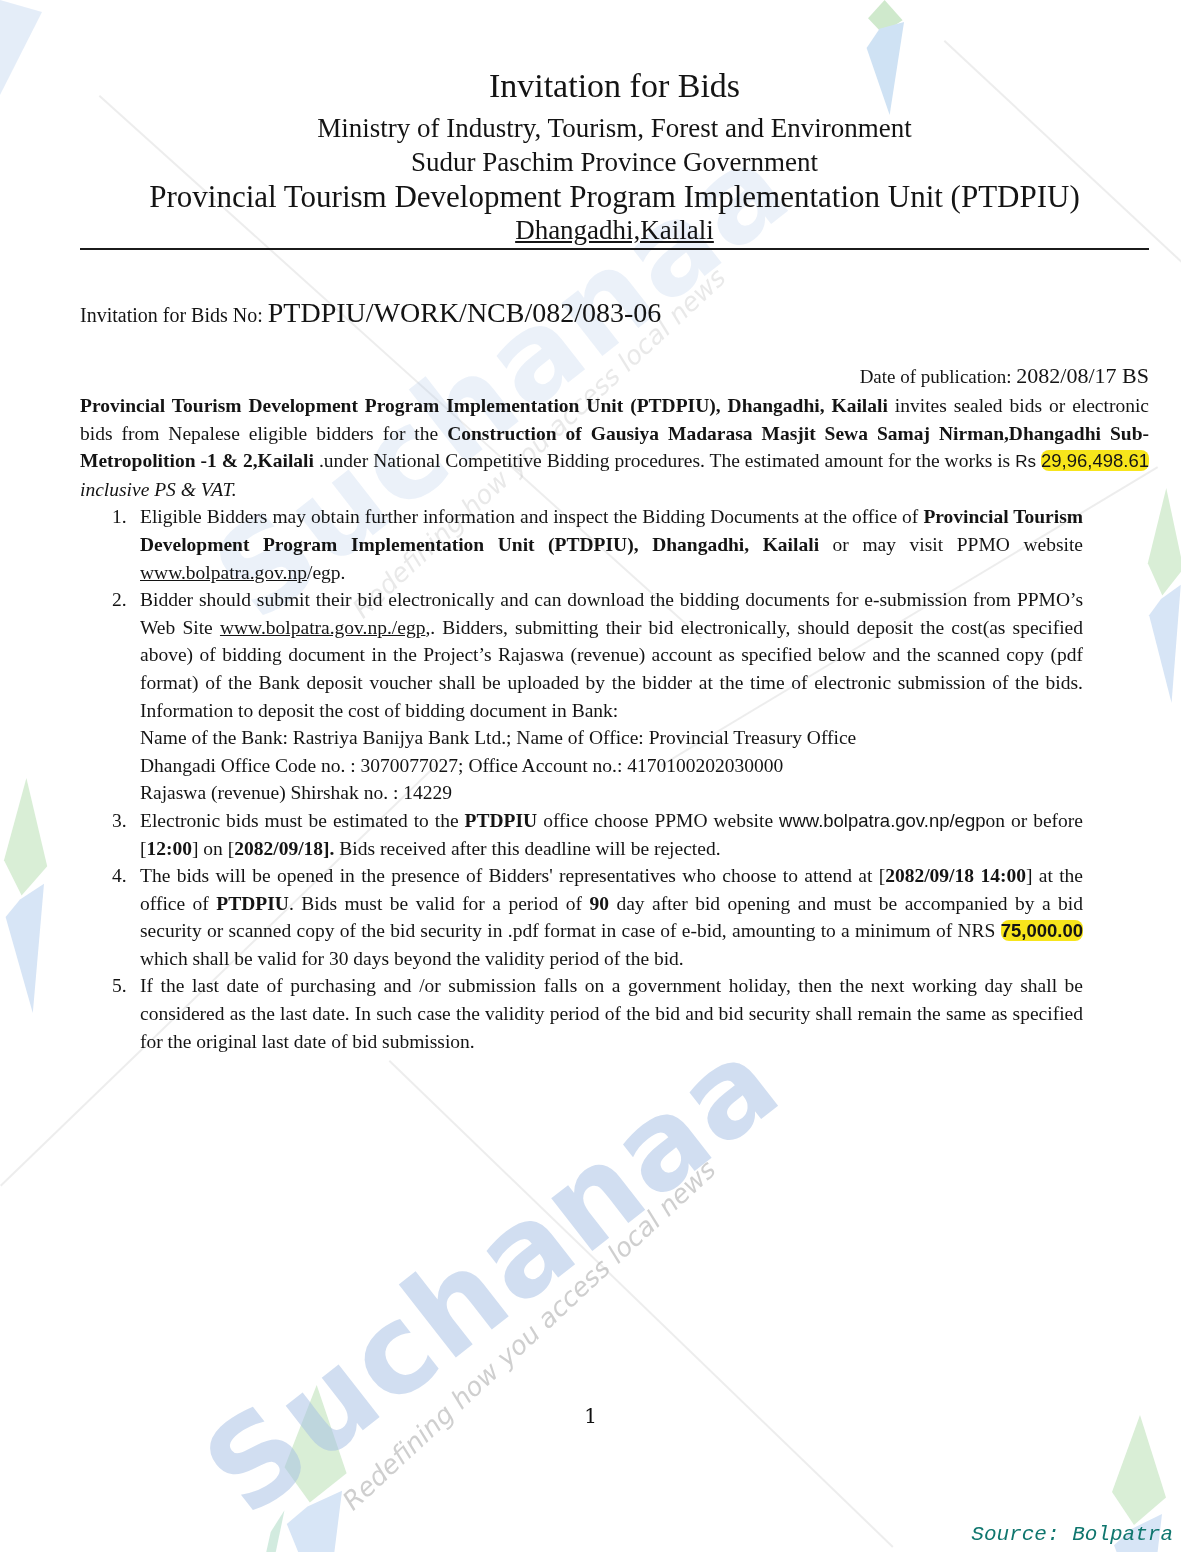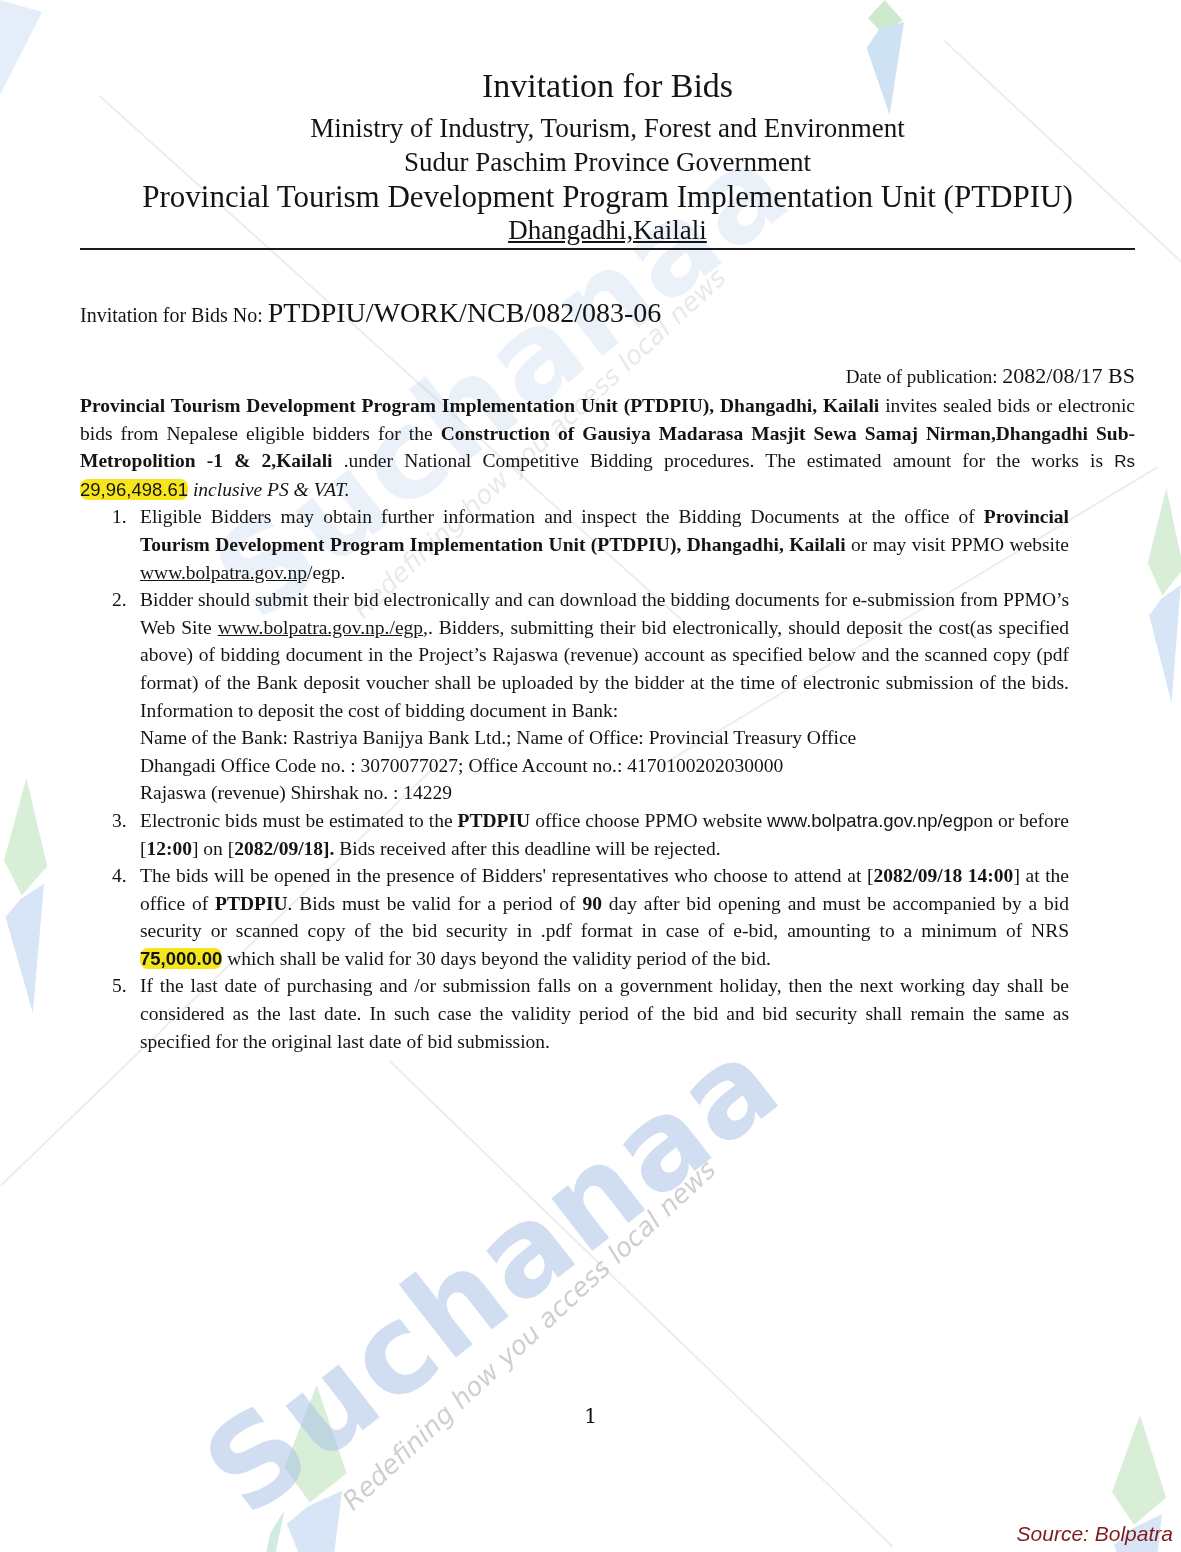--- a/index.html
+++ b/index.html
@@ -18,21 +18,21 @@
   .thinline { position:absolute; height:2px; background:rgba(190,190,190,0.28); transform-origin:left top; pointer-events:none; }
   .wm-word {
     position:absolute; font-family:"DejaVu Sans", sans-serif; font-weight:bold;
     letter-spacing:2px; white-space:nowrap; pointer-events:none; line-height:1;
   }
   .wm-tag {
     position:absolute; font-family:"DejaVu Sans", sans-serif; font-style:italic;
     white-space:nowrap; pointer-events:none; line-height:1;
   }
   
-  .content { position:relative; padding:66px 46px 0 80px; }
+  .content { position:relative; padding:66px 32px 0 80px; }
   .doc-header { text-align:center; border-bottom:2px solid #1b1b1b; padding-bottom:1px; }
   .doc-title   { font-size:34px; line-height:40px; margin-bottom:5px; }
   .doc-sub     { font-size:27px; line-height:34px; }
   .doc-unit    { font-size:31px; line-height:35px; font-weight:normal; }
   .doc-place   { font-size:27px; line-height:33px; text-decoration:underline; }
   .inv-line  { text-align:left; margin-top:47px; }
   .inv-label { font-size:20px; }
   .inv-value { font-size:28px; }
   .date-line  { text-align:right; margin-top:34px; }
   .date-label { font-size:19px; }
@@ -44,22 +44,22 @@
   .item .num { position:absolute; left:32px; top:0; }
   
   .b { font-weight:bold; }
   .i { font-style:italic; }
   .u { text-decoration:underline; }
   .hl { background:#f7e51b;border-radius:8px; }
   .sans { font-family:"Liberation Sans", sans-serif; font-size:18.5px; }
   .small { font-size:17px; }
   .page-number { position:absolute; top:1404px; left:0; width:100%; text-align:center;
                  font-family:"DejaVu Serif", serif; font-size:20px; color:#111; }
-  .source-credit { position:absolute; right:8px; bottom:6px; font-family:Liberation Sans, sans-serif;
-                   font-style:italic; font-size:21px; color:#7f1d1d; }
+  .source-credit { position:absolute; right:8px; bottom:6px; font-family:Liberation Mono, monospace;
+                   font-style:italic; font-size:21px; color:#0f766e; }
 </style>
 </head>
 <body>
 
 <div class="page">
 
   <div class="thinline" style="left:100px; top:95px; width:810px; transform:rotate(42deg);"></div>
   <div class="thinline" style="left:945px; top:40px; width:330px; transform:rotate(43deg);"></div>
   <div class="thinline" style="left:0px; top:1185px; width:610px; transform:rotate(-44deg);"></div>
   <div class="thinline" style="left:660px; top:765px; width:580px; transform:rotate(-31deg);"></div>

